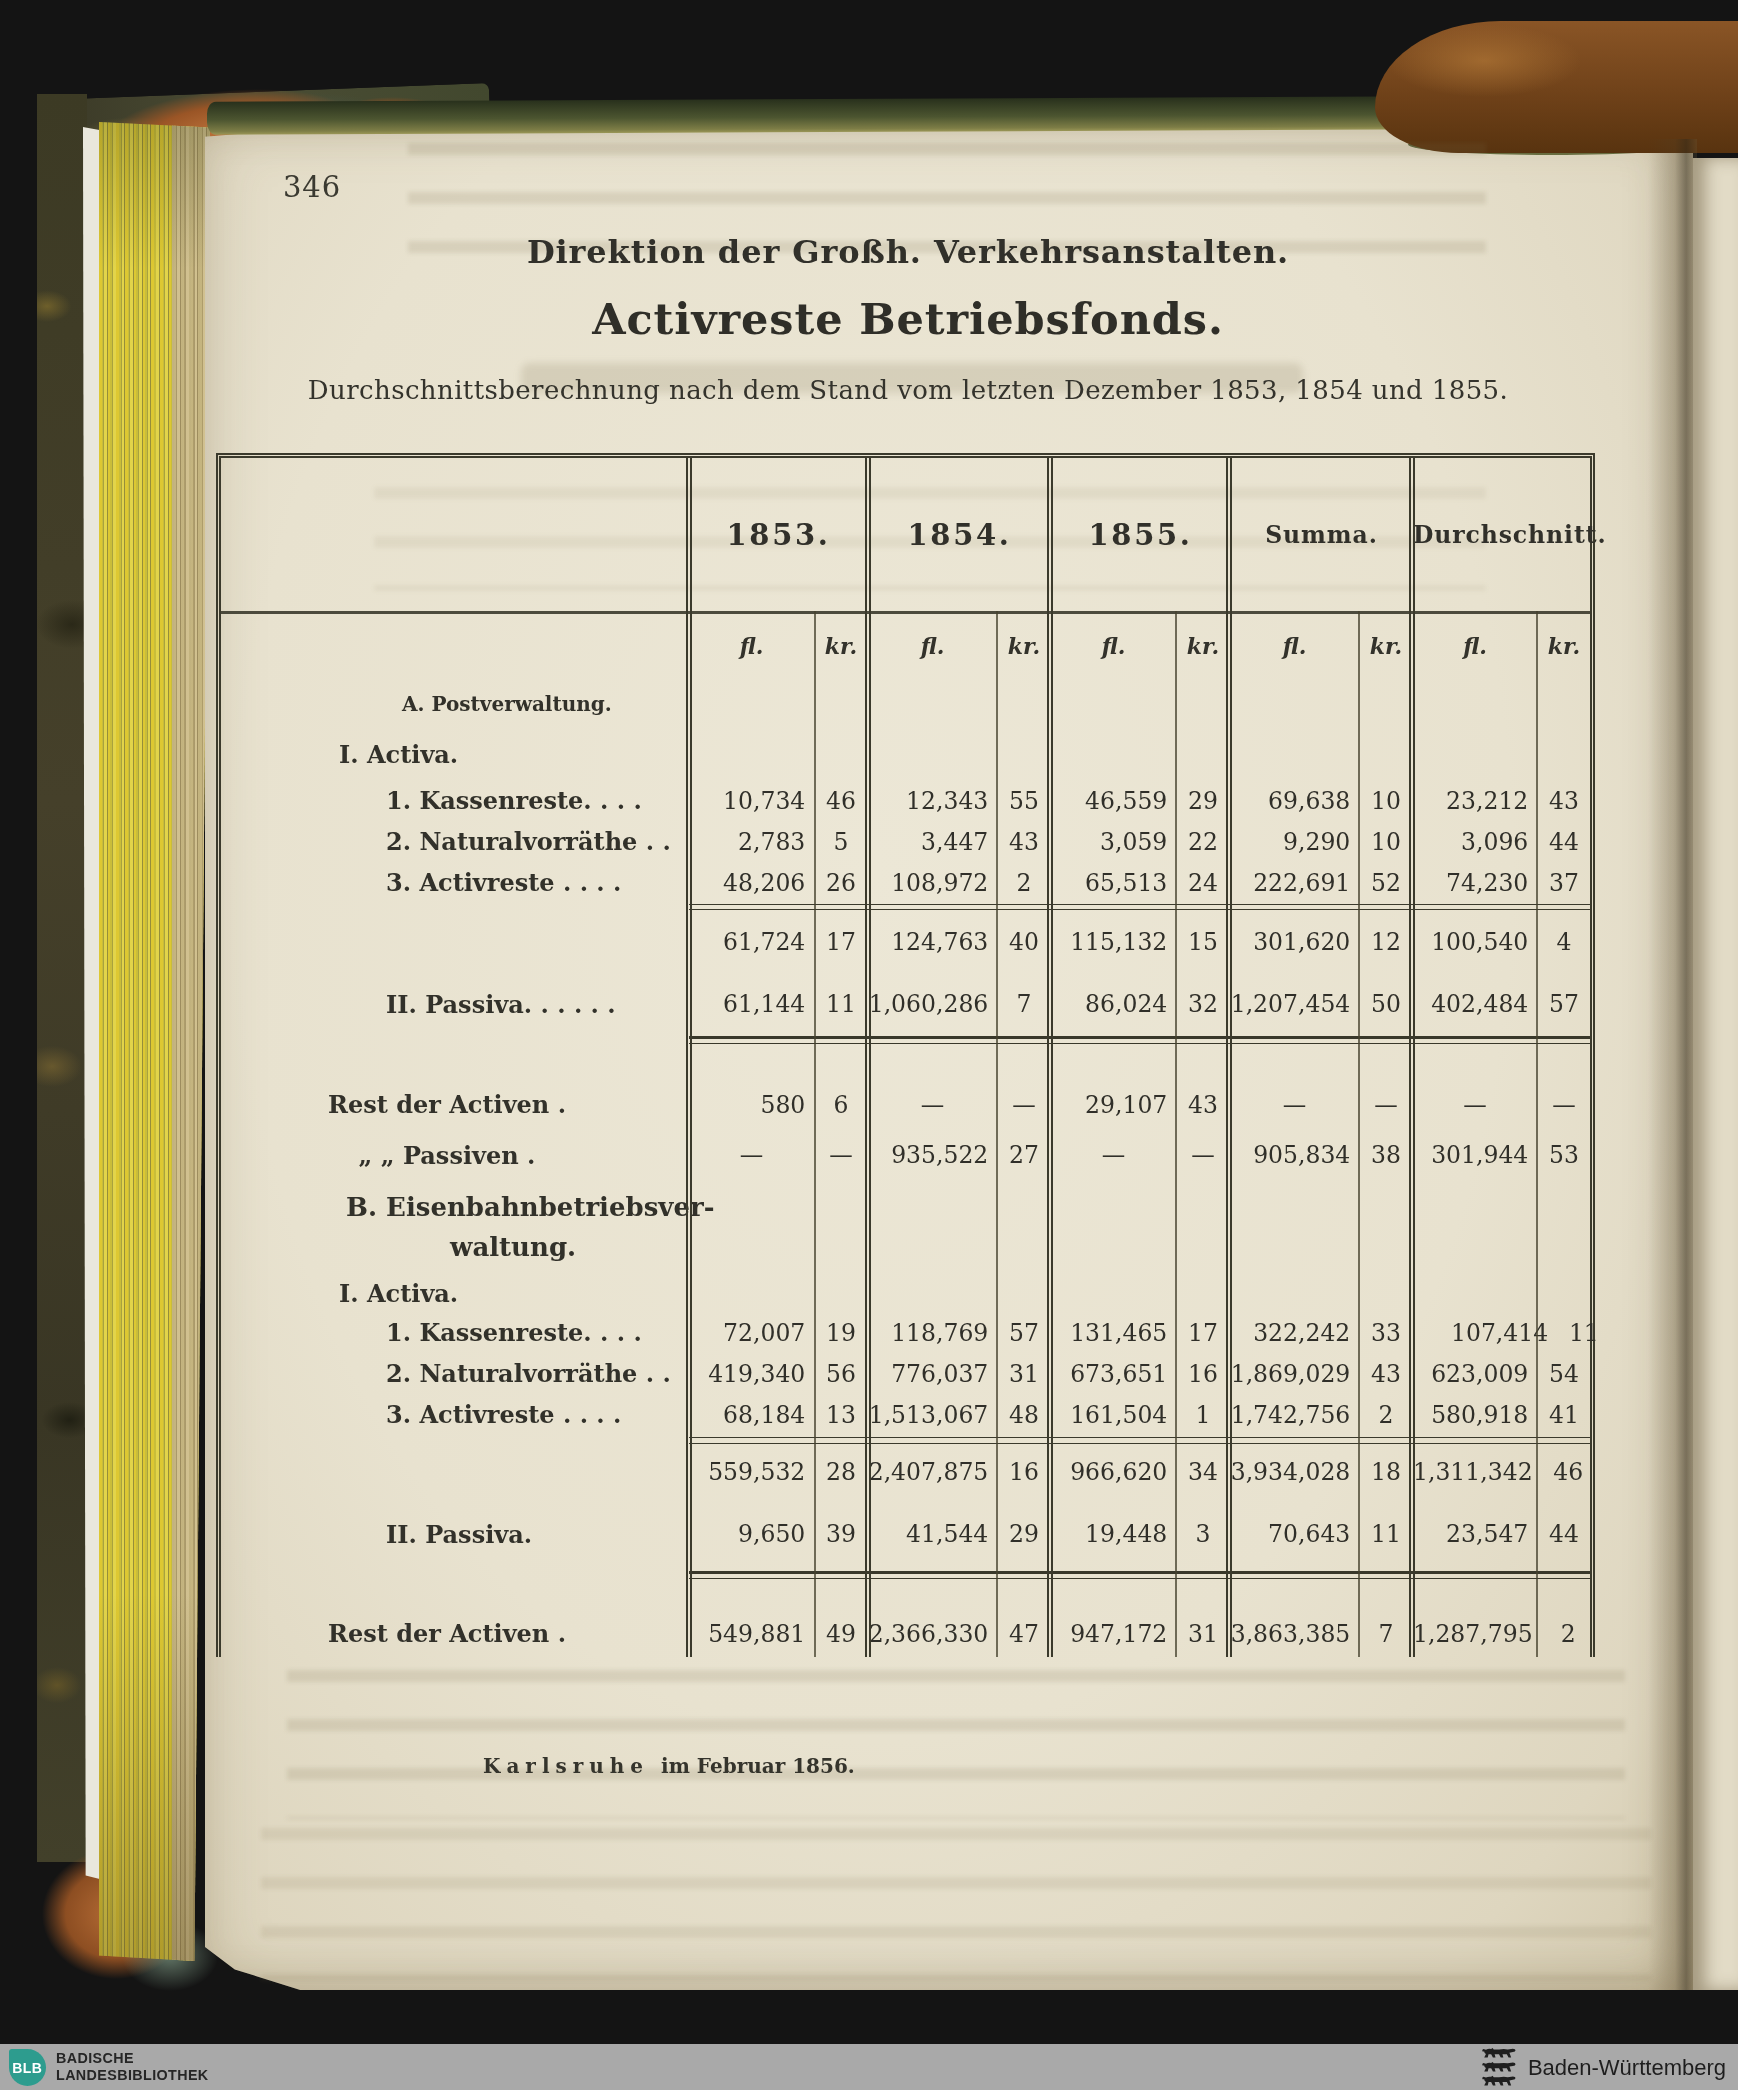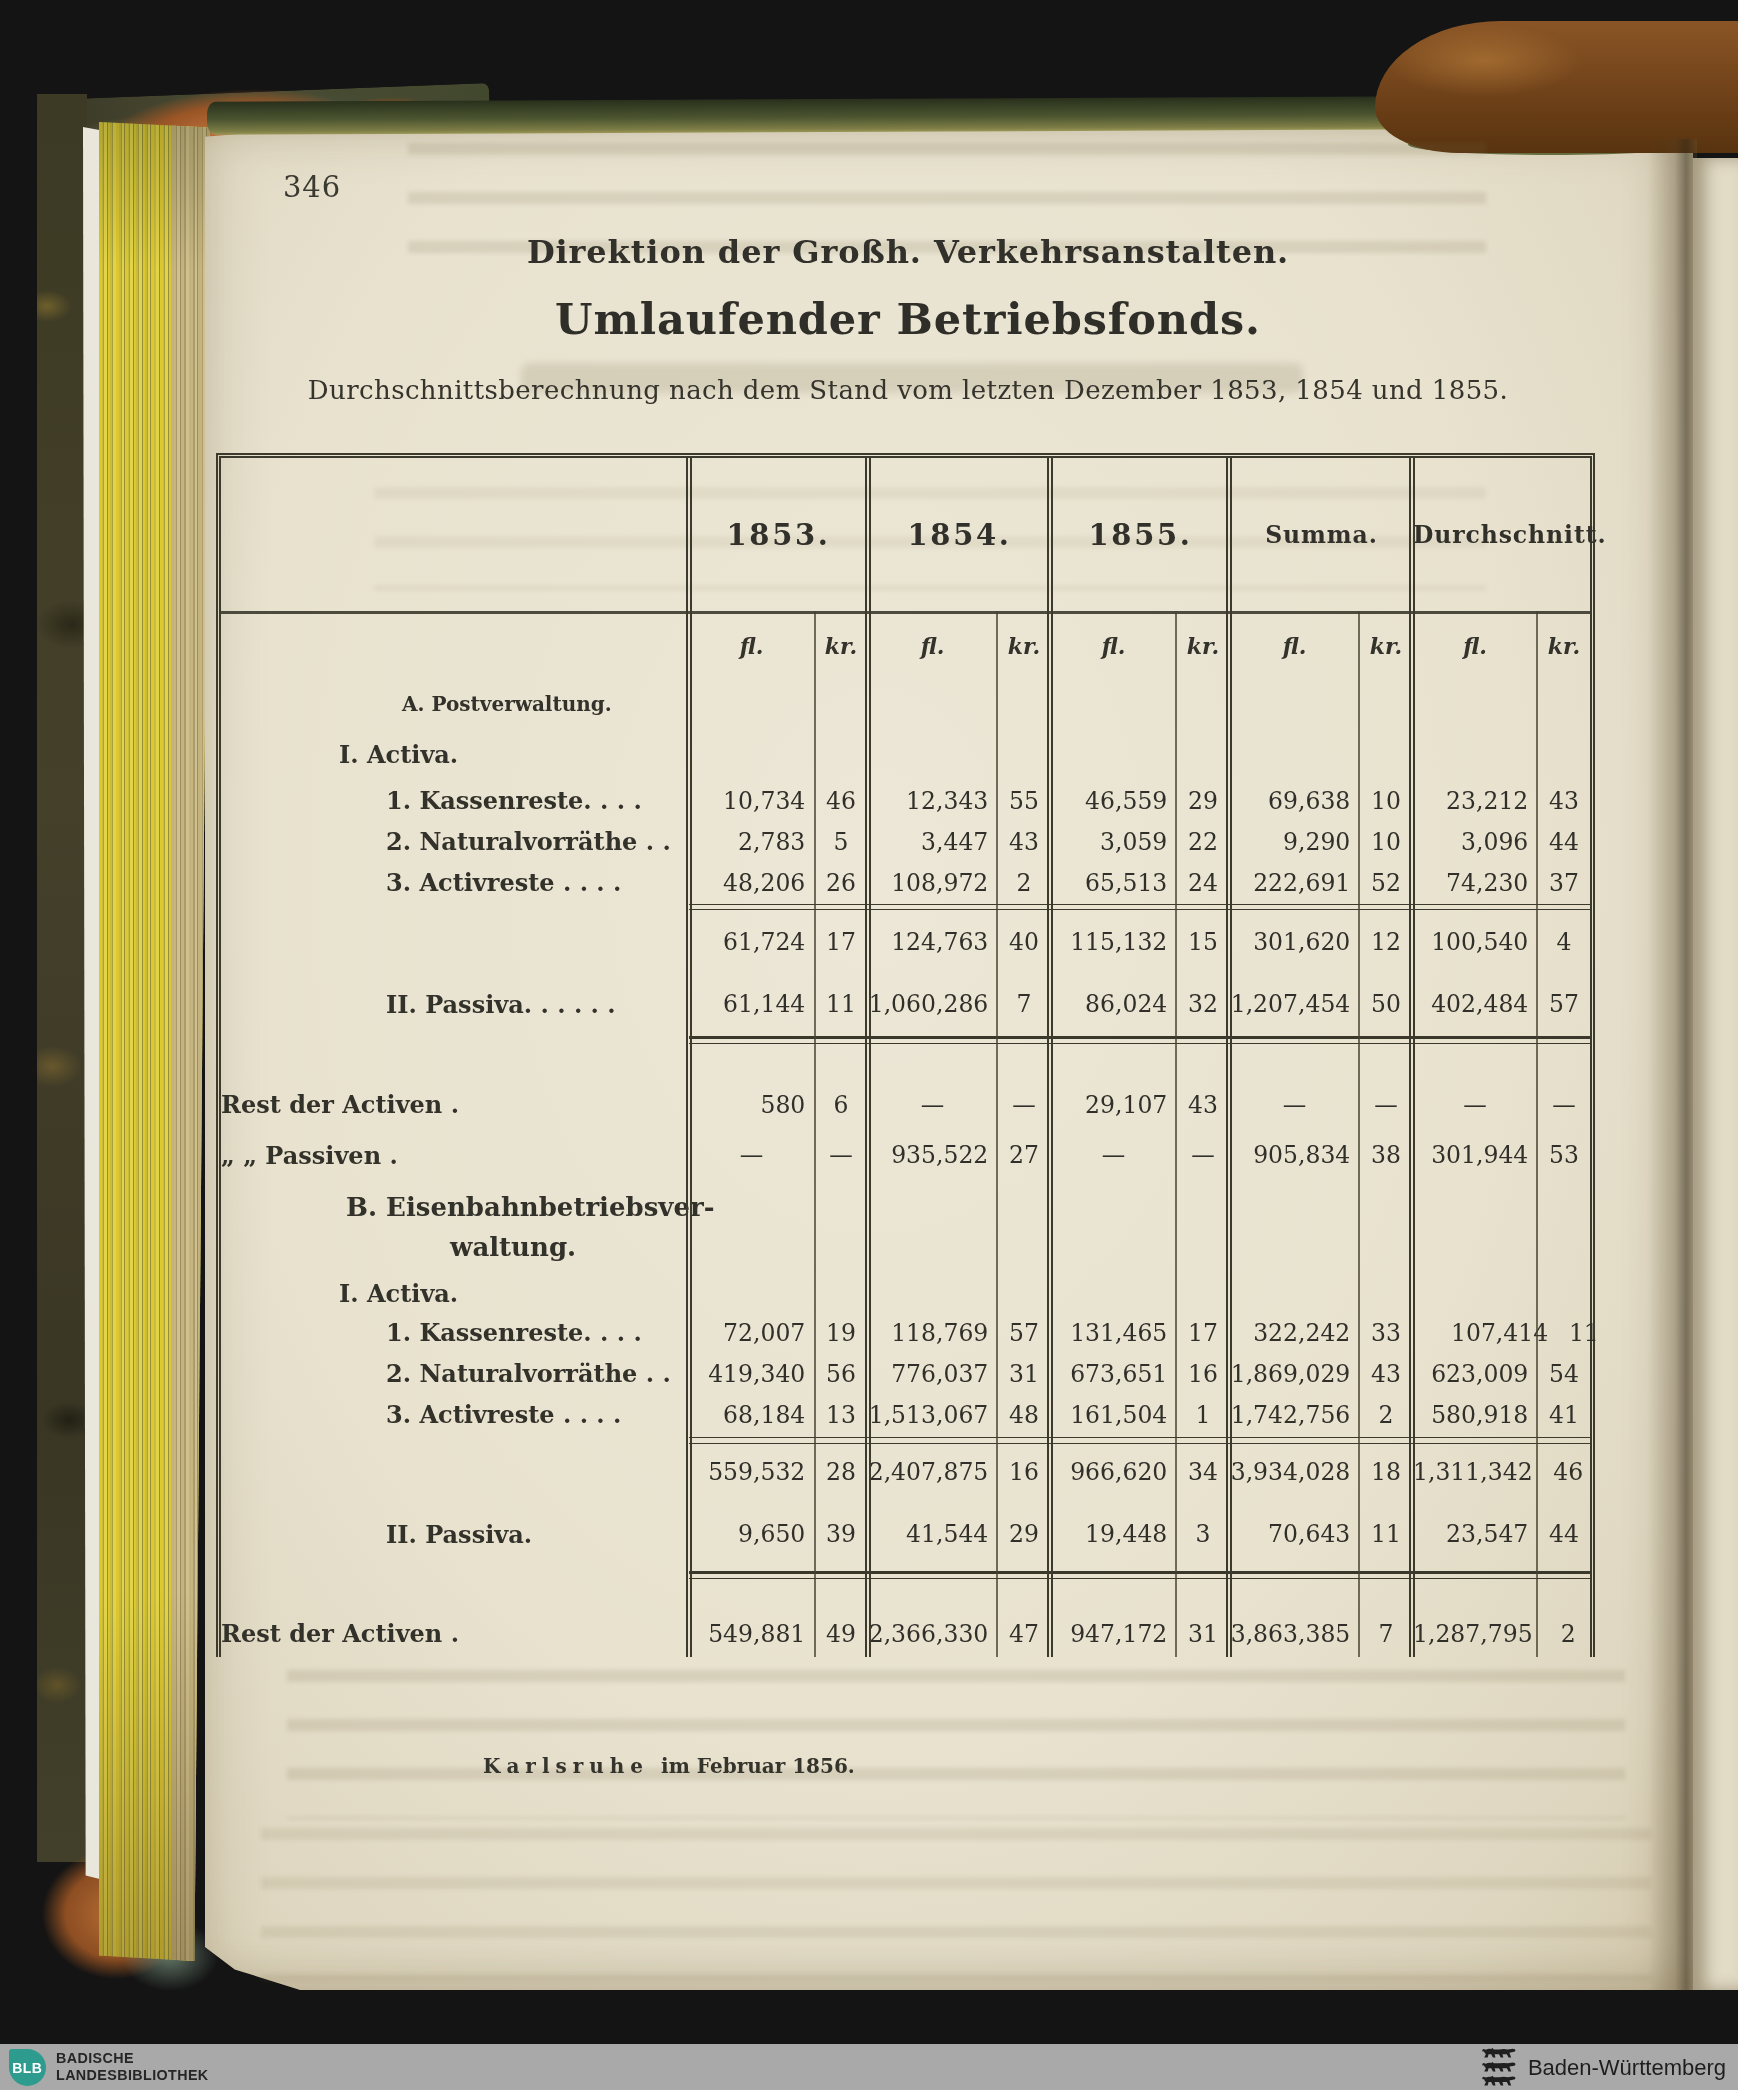--- a/index.html
+++ b/index.html
@@ -90,21 +90,21 @@
   .vthin{position:absolute;top:153px;bottom:0;width:1.7px;background:rgba(70,66,46,.75);}
   .tbody{display:flex;flex-direction:column;}
   .trow{display:flex;align-items:center;}
   .trow.va-end{align-items:flex-end;}
   .lbl{flex:0 0 468px;font-size:24px;font-weight:bold;color:#32312a;white-space:nowrap;box-sizing:border-box;}
   .lbl.section{padding-left:181px;font-size:20px;}
   .lbl.section2{padding-left:125px;font-size:26px;line-height:40px;}
   .lbl.section2 .l2{padding-left:104px;}
   .lbl.sub{padding-left:118px;}
   .lbl.item{padding-left:165px;}
-  .lbl.rt{text-align:left;padding-right:16px;}
+  .lbl.rt{text-align:center;padding-right:16px;}
   .c{box-sizing:border-box;font-size:23.5px;color:#302f29;white-space:nowrap;}
   .c.fl{text-align:right;padding-right:8.7px;}
   .c.kr{text-align:center;}
   .c.dash{text-align:center;padding-right:0;letter-spacing:0;}
   .rulewrap{width:100%;display:flex;}
   .dline{margin-left:468px;flex:1;height:4.3px;border-top:1.7px solid #3b3a2c;border-bottom:1.7px solid #3b3a2c;}
   .dline.heavy{height:3.5px;border-top:3.5px solid #39382a;border-bottom:1.7px solid #39382a;}
   .footerline{position:absolute;left:483px;top:1754px;font-size:20px;font-weight:bold;color:#35342c;}
   .footerline .place{letter-spacing:6px;margin-right:12px;}
   
@@ -143,21 +143,21 @@
   <div class="ghost g-lines g-a"></div>
   <div class="ghost g-b"></div>
   <div class="ghost g-lines g-c"></div>
   <div class="ghost g-lines g-d"></div>
   <div class="ghost g-lines g-e"></div>
 
   <div class="pagenum">346</div>
 
   <div class="titleblock">
     <div class="h1">Direktion der Großh. Verkehrsanstalten.</div>
-    <div class="h2">Umlaufender Betriebsfonds.</div>
+    <div class="h2">Activreste Betriebsfonds.</div>
     <div class="subtitle">Durchschnittsberechnung nach dem Stand vom letzten Dezember 1853, 1854 und 1855.</div>
   </div>
 
   <div class="gtable">
     <div class="thead">
       <div class="spacer"></div>
     <div class="chcell yr" style="flex: 0 0 179px;">1853.</div>
         <div class="chcell yr" style="flex: 0 0 183px;">1854.</div>
         <div class="chcell yr" style="flex: 0 0 179px;">1855.</div>
         <div class="chcell frak" style="flex: 0 0 183px;">Summa.</div>

